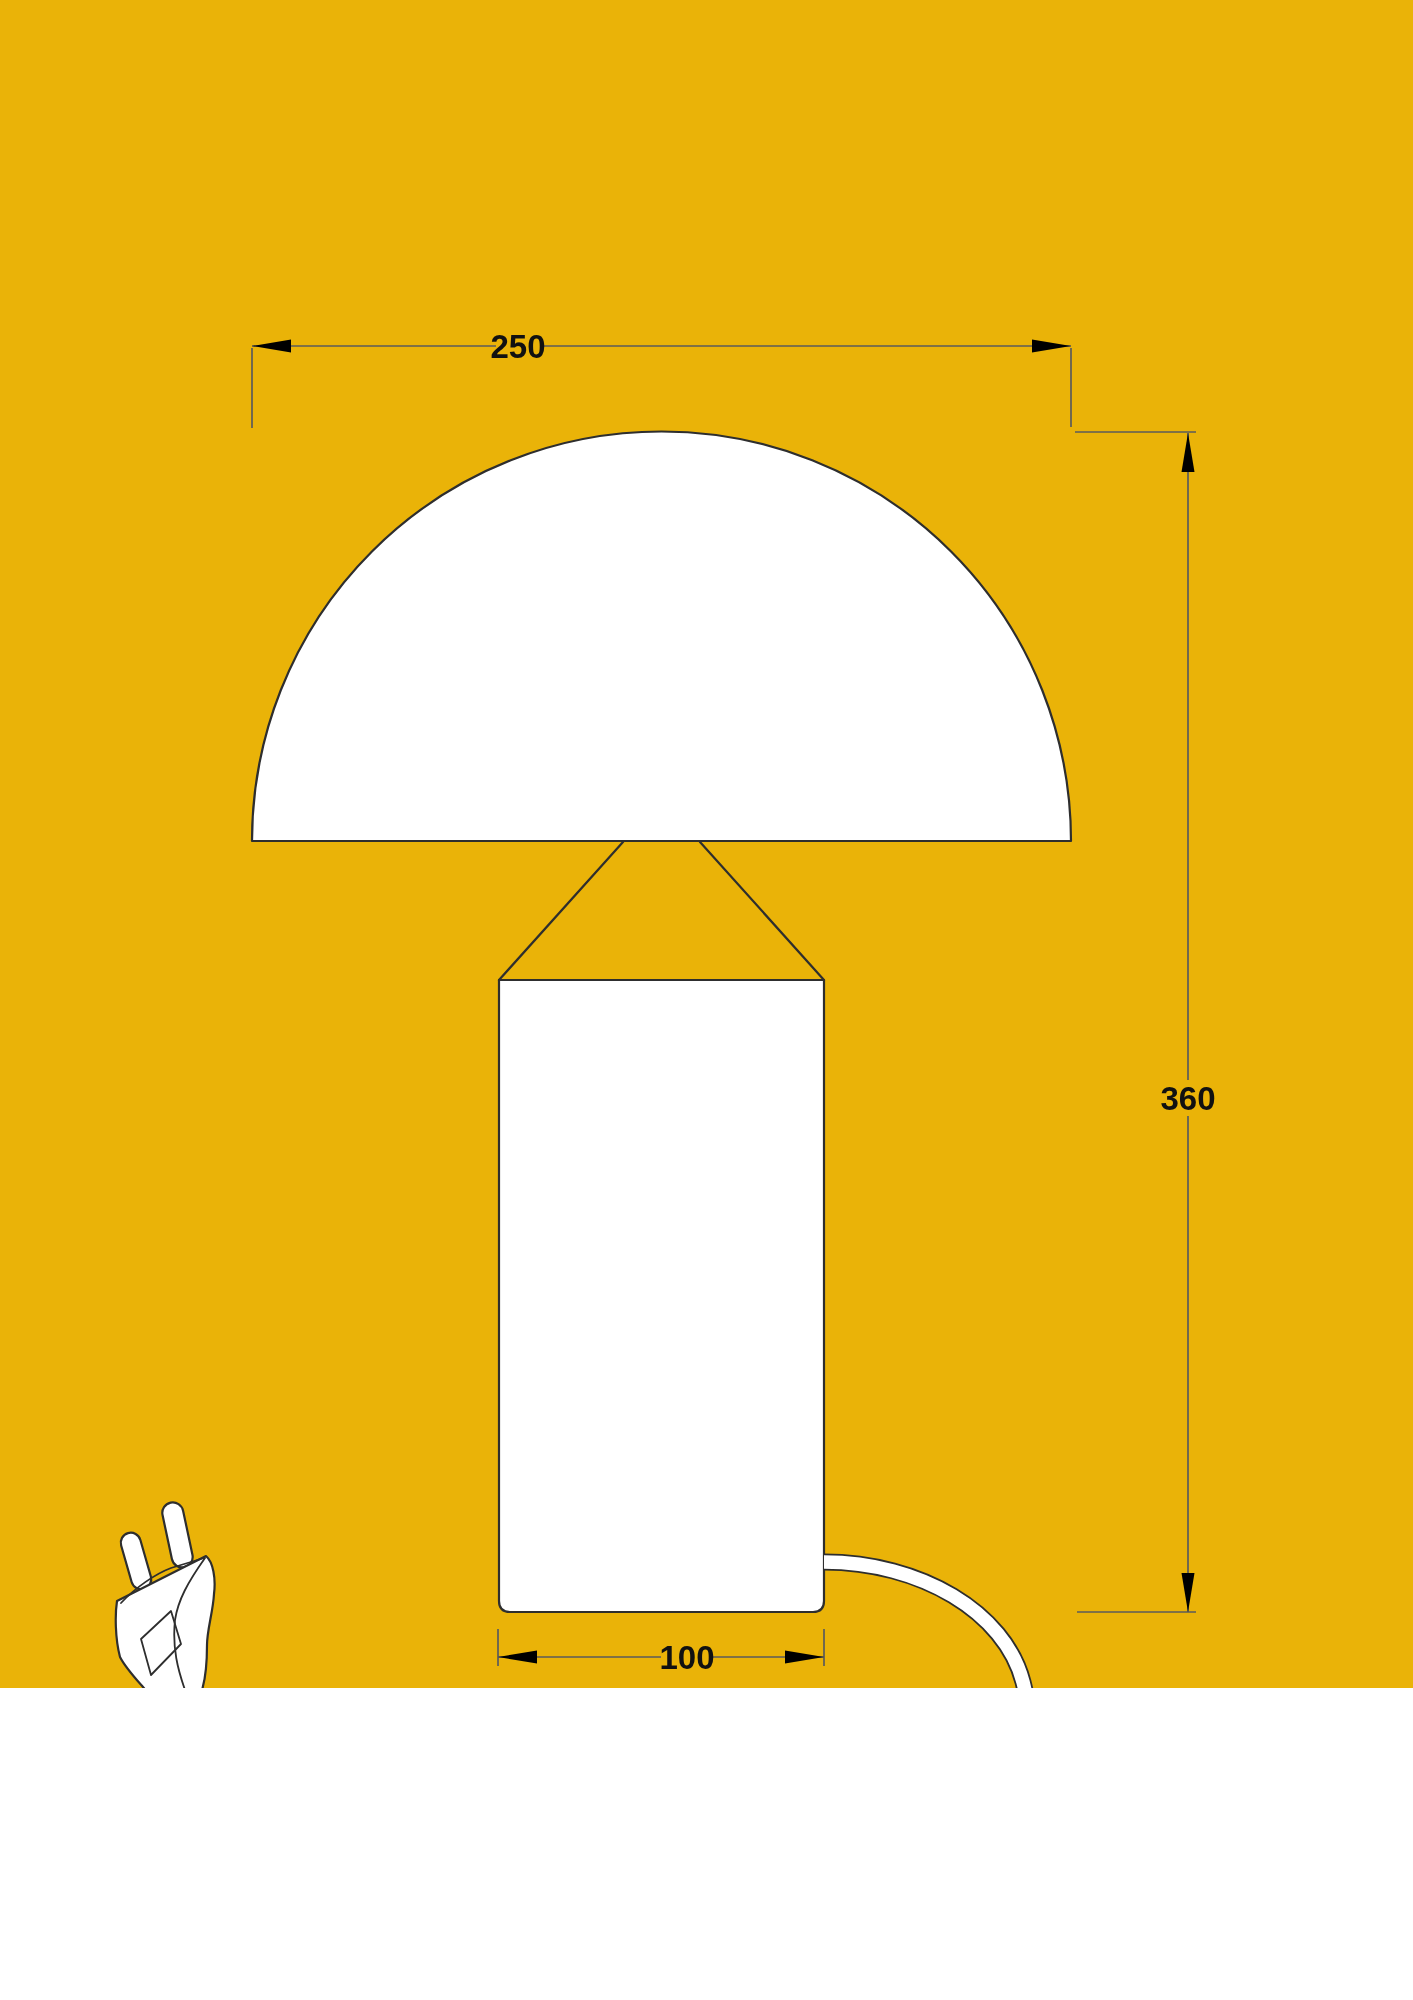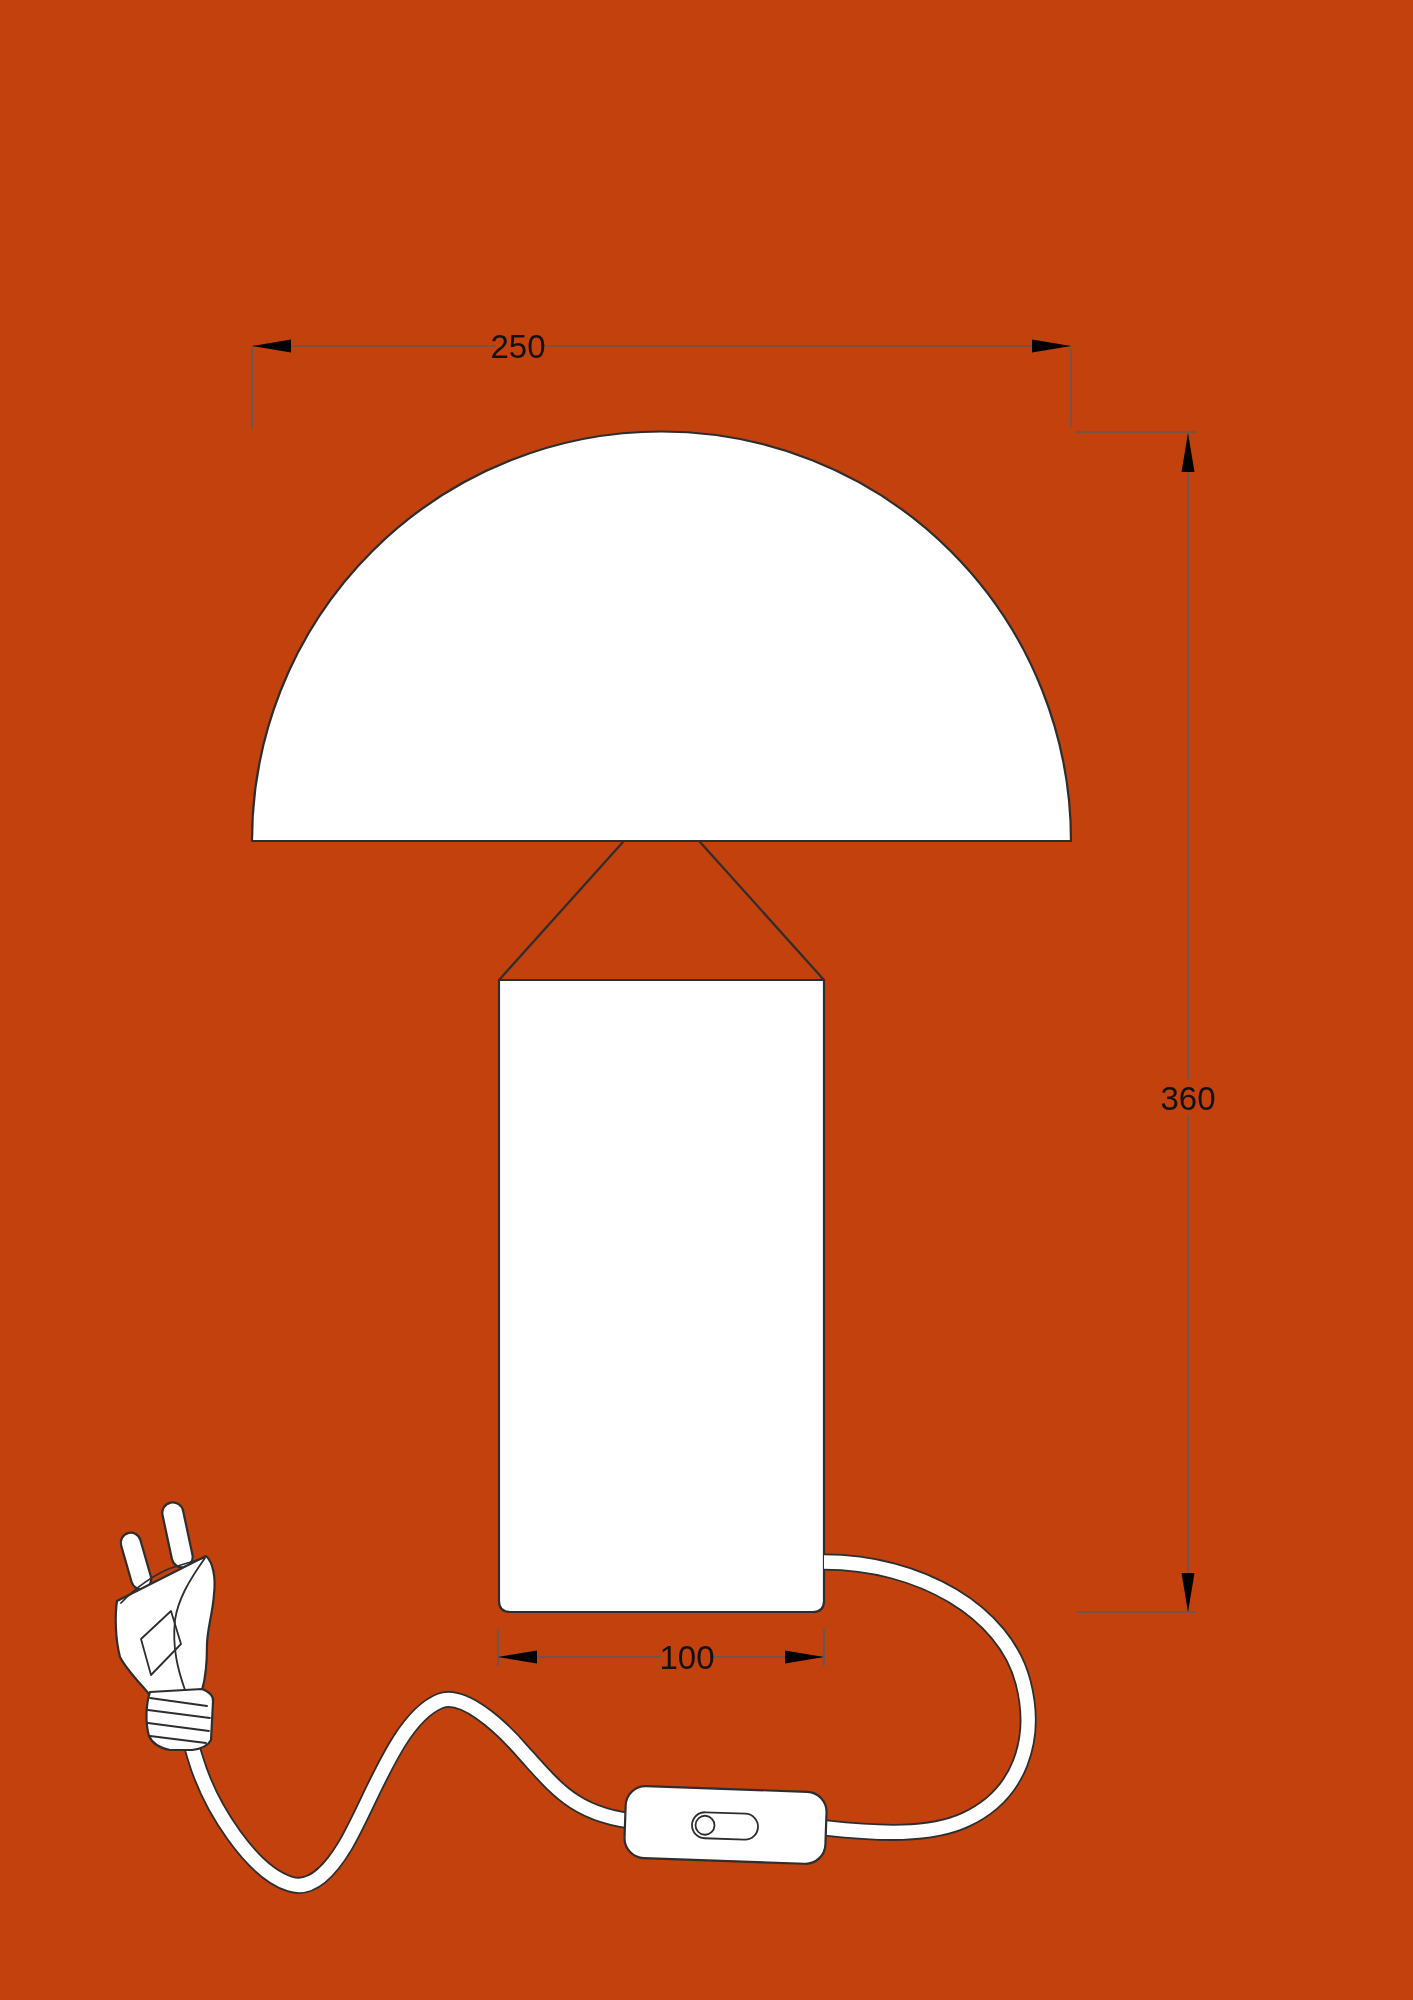--- a/index.html
+++ b/index.html
@@ -1,21 +1,22 @@
 <!DOCTYPE html>
 <html><head>
 <meta charset="utf-8">
 <style>
   html,body{margin:0;padding:0;background:#ffffff;}
   .canvas{
     position:relative;
-    width:1413px;height:2000px;
-    background:#c2410c;
+    width:1413px;height:1688px;
+    background:#eab308;
     font-family:"Liberation Sans", sans-serif;
     overflow:hidden;
+    font-weight:bold;
   }
   svg{display:block;}
   .dim-text{
     font-family:"Liberation Sans", sans-serif;
     font-size:33px;
     fill:#111111;
   }
   .outline{fill:none;stroke:#2e2e2e;stroke-width:2.2;stroke-linejoin:round;stroke-linecap:round;}
   .fillwhite{fill:#ffffff;stroke:#2e2e2e;stroke-width:2.2;stroke-linejoin:round;}
   .dimline{stroke:#5b5b5b;stroke-width:1.7;fill:none;}

